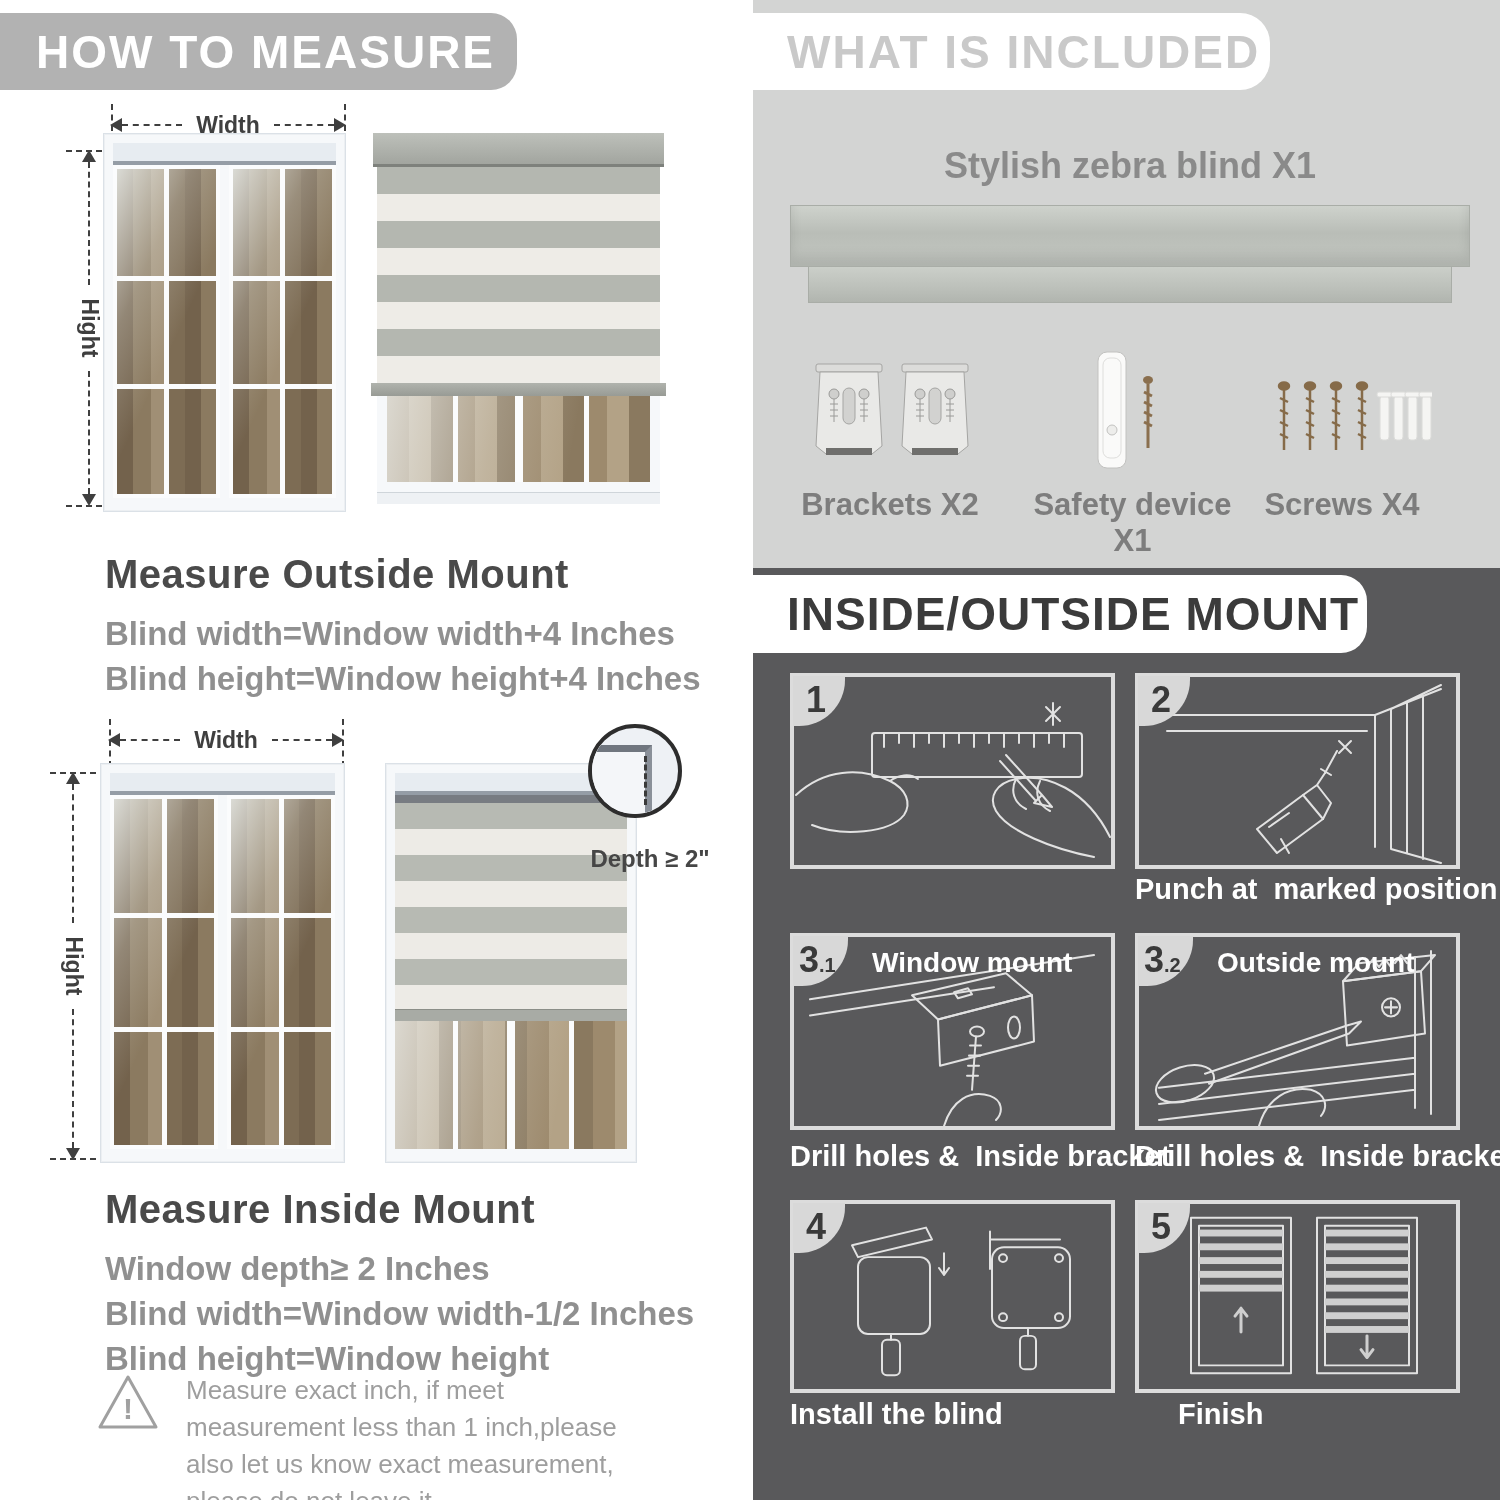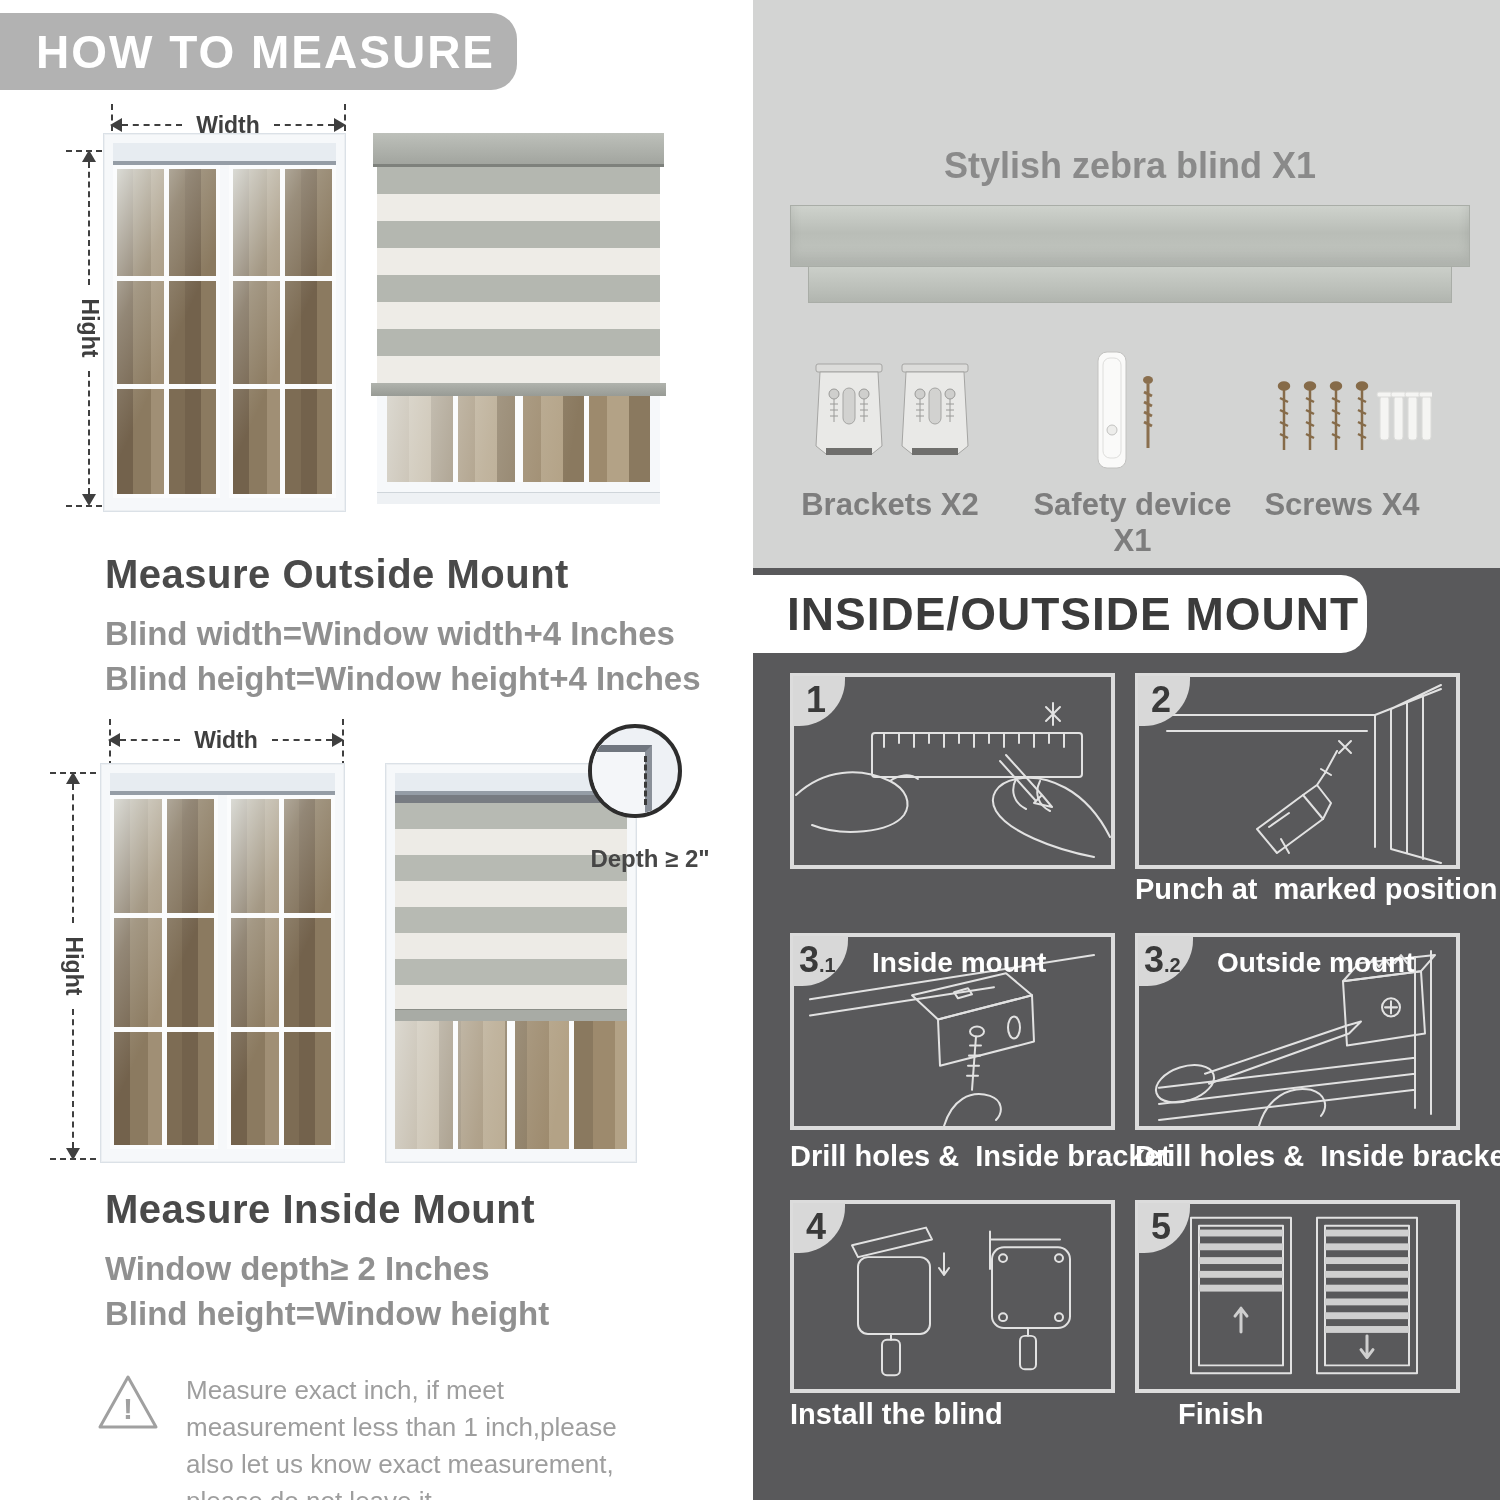--- a/index.html
+++ b/index.html
@@ -232,33 +232,37 @@
 
   <div class="mag" style="left:588px; top:724px;">
     <div class="mag-wall"></div>
     <div class="mag-dash"></div>
   </div>
   <div class="depth-lbl" style="left:570px; top:845px; width:160px; text-align:center;">Depth ≥ 2"</div>
 
   <div class="sec-text" style="left:105px; top:1163px;">
     <h2>Measure Inside Mount</h2>
     <p>Window depth≥ 2 Inches</p>
+    <p>Blind width=Window width-1/2 Inches</p>
     <p>Blind height=Window height</p>
   </div>
 
   <div class="warn" style="left:96px; top:1372px;">
     <svg class="warn-svg" width="64" height="60" viewBox="0 0 64 60">
       <path d="M32,5 L60,55 L4,55 Z" fill="none" stroke="#a0a0a0" stroke-width="3" stroke-linejoin="round"></path>
       <text x="32" y="47" text-anchor="middle" font-size="30" font-weight="bold" fill="#a0a0a0" font-family="Liberation Sans, sans-serif">!</text>
     </svg>
     <div class="txt">Measure exact inch, if meet measurement less than 1 inch,please also let us know exact measurement, please do not leave it</div>
   </div>
 
   <div class="panel-light"></div>
 
+  <div class="h1-right">
+    <span>WHAT IS INCLUDED</span>
+  </div>
 
   <div class="product-lbl">Stylish zebra blind X1</div>
 
   <div class="bar">
     <div class="bar-top"></div>
     <div class="bar-roll"></div>
   </div>
 
   <div class="item" style="left:812px; top:360px;">
     <svg width="160" height="108" viewBox="0 0 160 108">
@@ -365,21 +369,21 @@
       </g>
     </svg>
   </div>
   <div class="cap" style="left:1135px; top:873px;">Punch at  marked position</div>
 
   <div class="step" style="left:790px; top:933px; height:197px;">
     <div class="badge">
       <span class="n">3</span>
         <span class="s">.1</span>
     </div>
-    <div class="step-title">Inside mount</div>
+    <div class="step-title">Window mount</div>
     <svg viewBox="0 0 317 188" preserveAspectRatio="none">
       <g class="sk">
         <path d="M16,62 L300,18 M16,78 L200,50"></path>
         <path d="M118,58 L212,36 L238,58 L144,82 Z"></path>
         <path d="M144,82 L238,58 L240,104 L146,128 Z"></path>
         <path d="M160,55 l14,-4 l4,6 l-14,4 Z"></path>
         <ellipse cx="220" cy="90" rx="6" ry="11"></ellipse>
         <ellipse cx="183" cy="94" rx="7" ry="5"></ellipse>
         <path d="M182,99 L178,152 M176,108 h11 M175,118 h11 M174,128 h11 M173,138 h11"></path>
         <path d="M150,188 C158,162 176,152 196,158 C208,162 210,174 202,182"></path>

